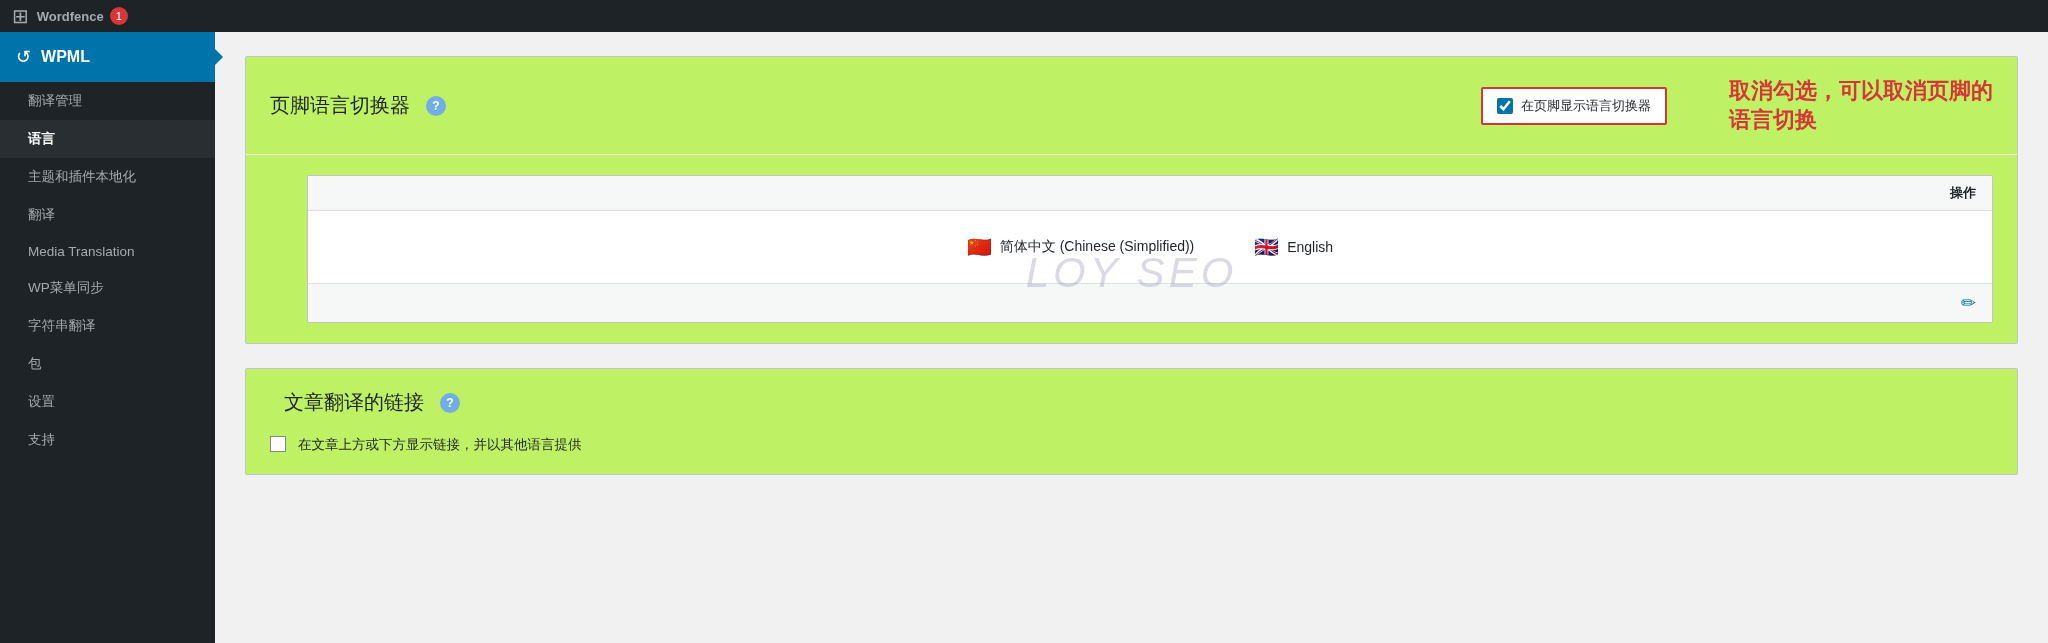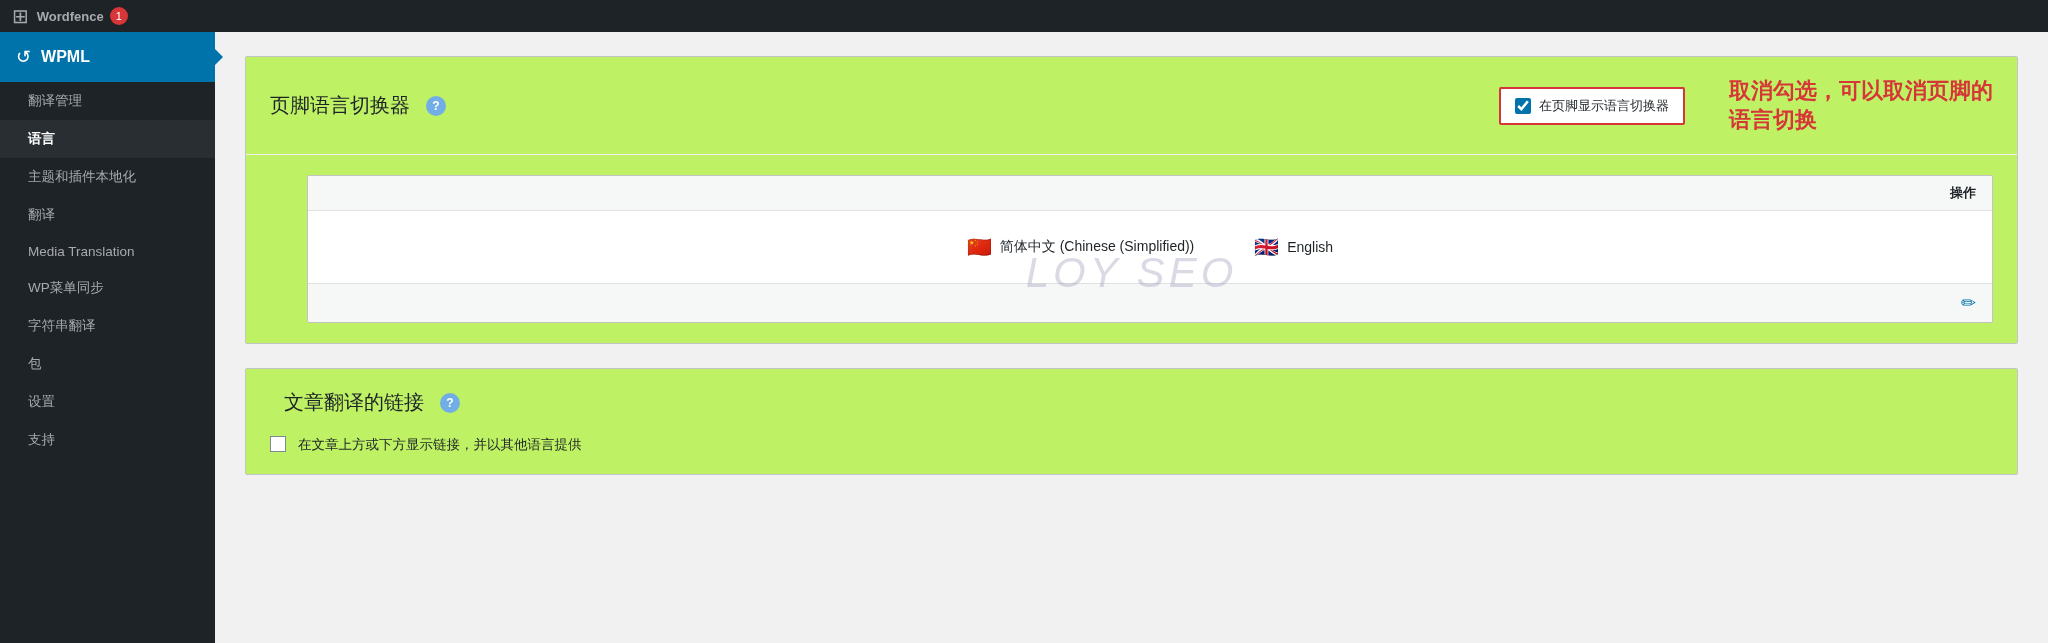--- a/index.html
+++ b/index.html
@@ -185,21 +185,21 @@
       font-size: 13px;
       color: #1d2327;
       white-space: nowrap;
     }
 
     
     .annotation-text {
       color: #d63638;
       font-size: 22px;
       font-weight: 700;
-      margin-left: 28px;
+      margin-left: 46px;
       line-height: 1.3;
     }
 
     
     .lang-table-wrapper {
       border: 1px solid #c3c4c7;
       border-radius: 2px;
       overflow: hidden;
     }
 

